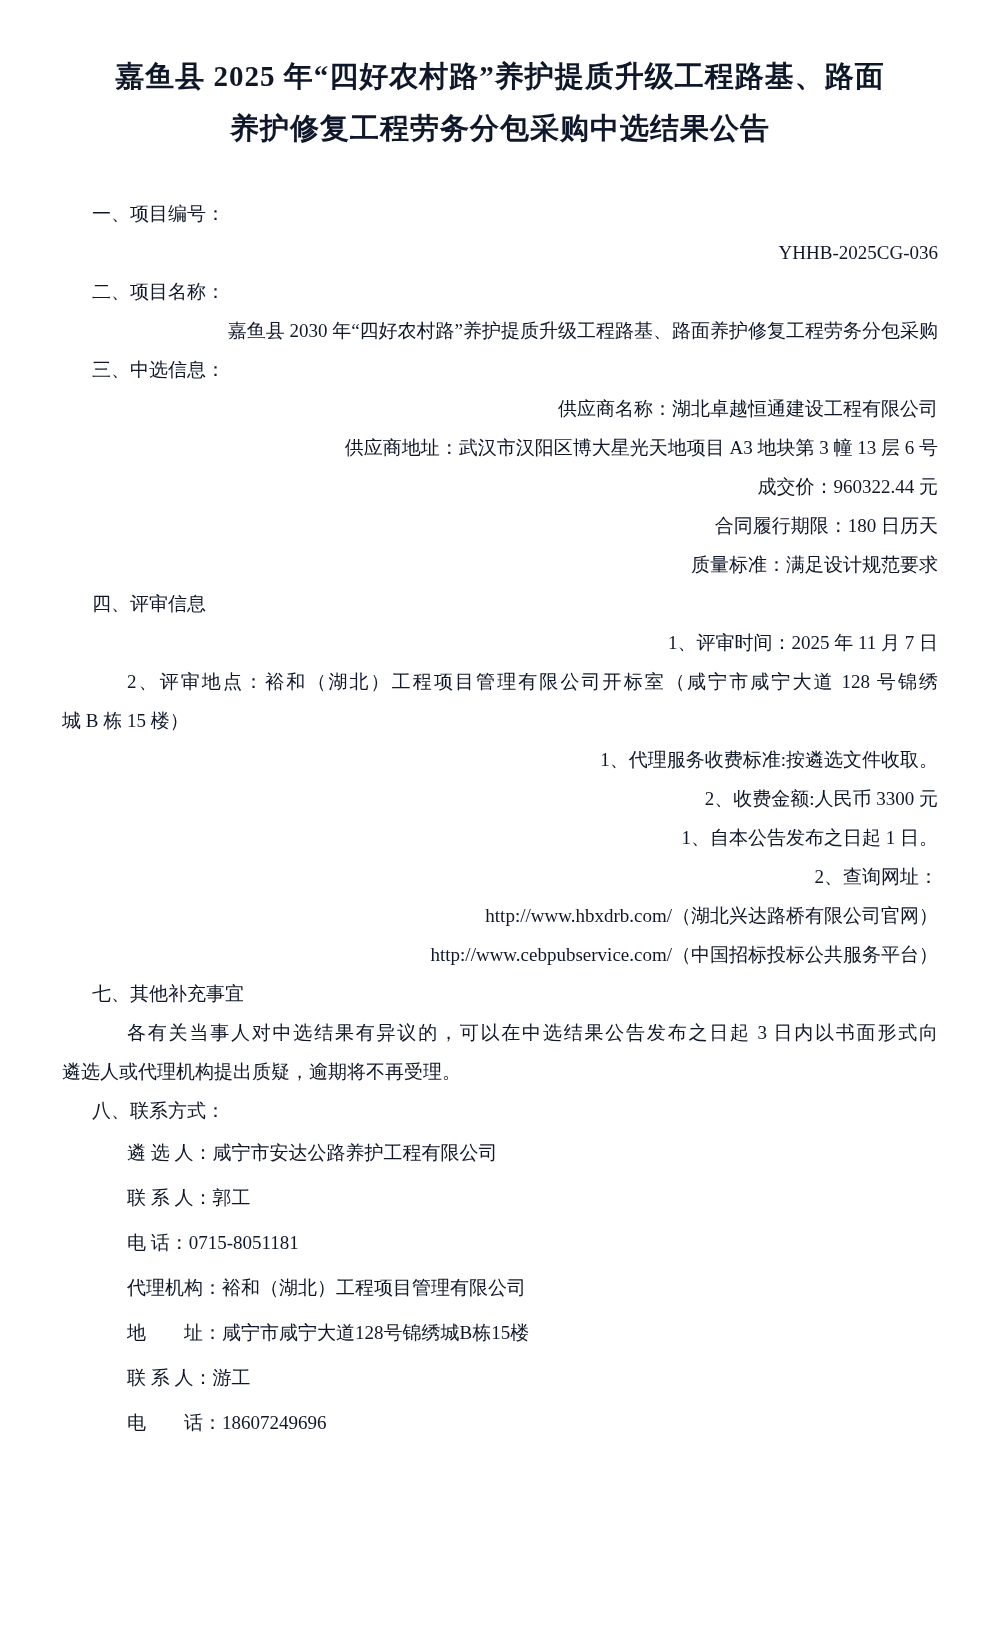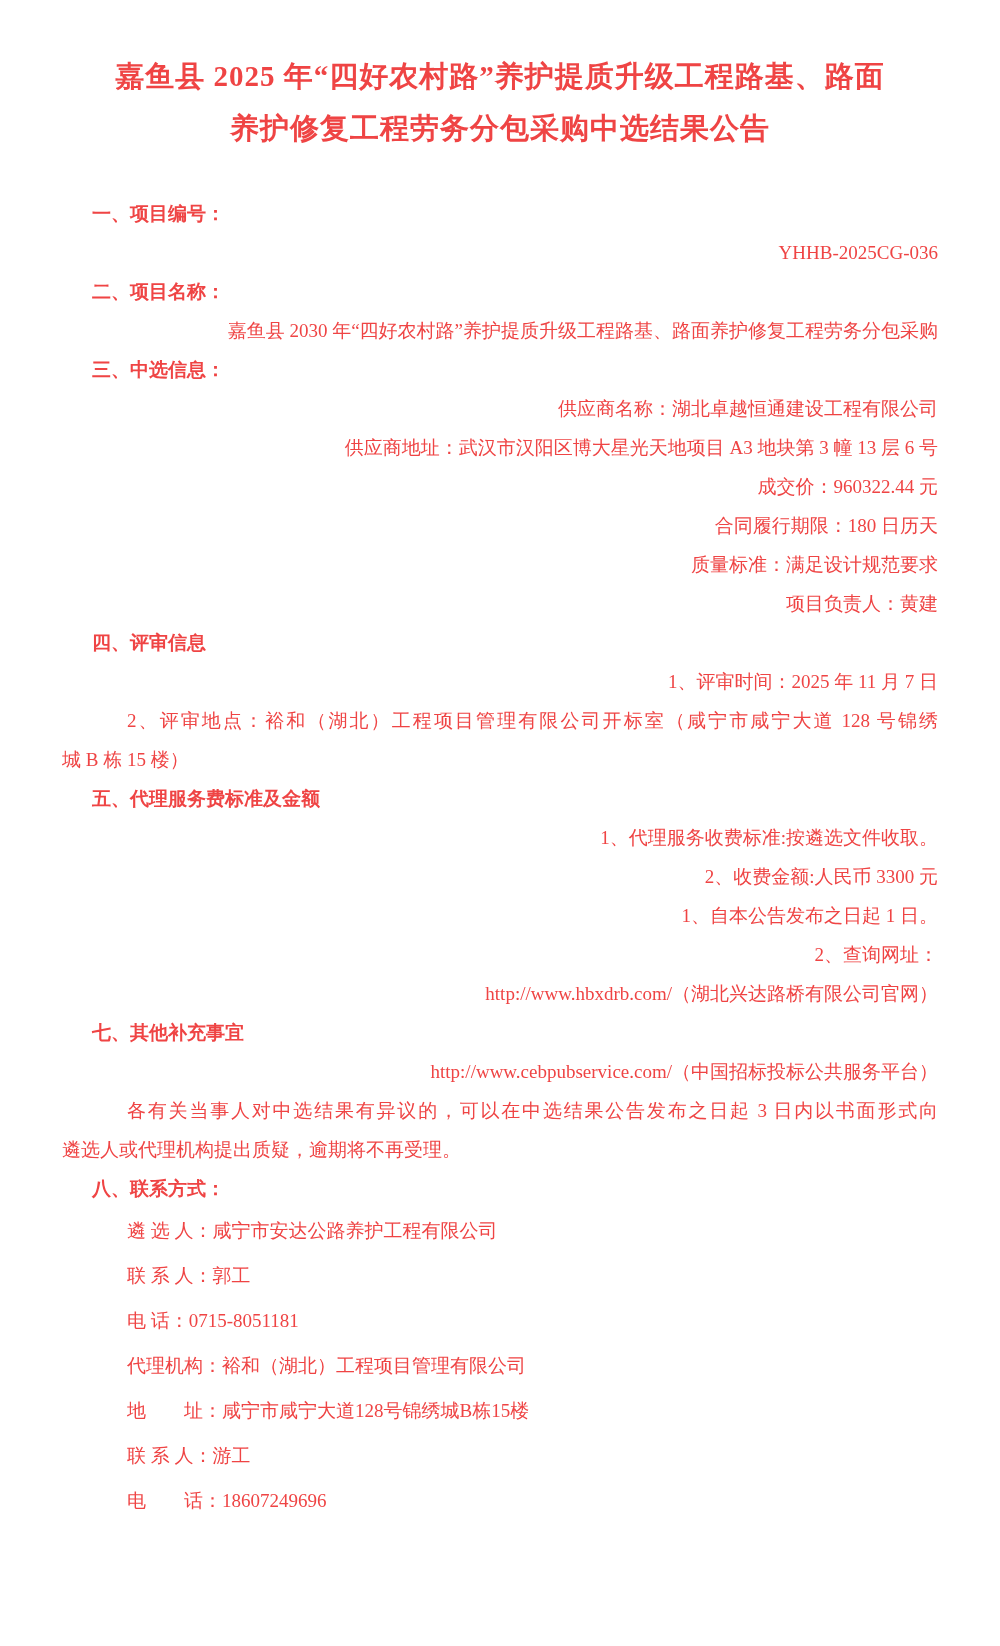--- a/index.html
+++ b/index.html
@@ -8,21 +8,21 @@
     background: #ffffff;
   }
   .page {
     position: relative;
     box-sizing: border-box;
     width: 1000px;
     min-height: 1646px;
     margin: 0 auto;
     padding: 50px 62px 30px 62px;
     background: #ffffff;
-    color: #ef4444;
+    color: #0f172a;
     font-family: "Liberation Serif", "DejaVu Serif", serif;
   }
   .doc-title {
     margin: 0 0 40px 0;
     font-size: 29px;
     font-weight: 700;
     line-height: 52px;
     text-align: center;
     letter-spacing: 1px;
   }
@@ -30,21 +30,21 @@
   .doc-lines { margin: 0; padding: 0; }
   .line {
     margin: 0;
     padding: 0;
     font-size: 19px;
     line-height: 39px;
     height: 39px;
     white-space: nowrap;
     overflow: visible;
   }
-  .line.h  { font-weight: 700; padding-left: 30px; }
+  .line.h  { font-weight: 400; padding-left: 30px; }
   .line.h2 { font-weight: 700; padding-left: 65px; }
   .line.b  { padding-left: 65px; text-align: right; }
   .line.bj {
     padding-left: 65px;
     white-space: normal;
     text-align: justify;
     text-align-last: justify;
   }
   .line.c  { padding-left: 0; }
   .line.bg { padding-left: 65px; height: 45px; line-height: 45px; }
@@ -61,33 +61,31 @@
       <p class="line h">一、项目编号：</p>
       <p class="line b">YHHB-2025CG-036</p>
       <p class="line h">二、项目名称：</p>
       <p class="line b">嘉鱼县 2030 年“四好农村路”养护提质升级工程路基、路面养护修复工程劳务分包采购</p>
       <p class="line h">三、中选信息：</p>
       <p class="line b">供应商名称：湖北卓越恒通建设工程有限公司</p>
       <p class="line b">供应商地址：武汉市汉阳区博大星光天地项目 A3 地块第 3 幢 13 层 6 号</p>
       <p class="line b">成交价：960322.44 元</p>
       <p class="line b">合同履行期限：180 日历天</p>
       <p class="line b">质量标准：满足设计规范要求</p>
-      <p class="line b">项目负责人：黄建</p>
       <p class="line h">四、评审信息</p>
       <p class="line b">1、评审时间：2025 年 11 月 7 日</p>
       <p class="line bj">2、评审地点：裕和（湖北）工程项目管理有限公司开标室（咸宁市咸宁大道 128 号锦绣</p>
       <p class="line c">城 B 栋 15 楼）</p>
-      <p class="line h">五、代理服务费标准及金额</p>
       <p class="line b">1、代理服务收费标准:按遴选文件收取。</p>
       <p class="line b">2、收费金额:人民币 3300 元</p>
       <p class="line b">1、自本公告发布之日起 1 日。</p>
       <p class="line b">2、查询网址：</p>
       <p class="line b">http://www.hbxdrb.com/（湖北兴达路桥有限公司官网）</p>
+      <p class="line b">http://www.cebpubservice.com/（中国招标投标公共服务平台）</p>
       <p class="line h">七、其他补充事宜</p>
-      <p class="line b">http://www.cebpubservice.com/（中国招标投标公共服务平台）</p>
       <p class="line bj">各有关当事人对中选结果有异议的，可以在中选结果公告发布之日起 3 日内以书面形式向</p>
       <p class="line c">遴选人或代理机构提出质疑，逾期将不再受理。</p>
       <p class="line h">八、联系方式：</p>
       <p class="line bg">遴 选 人：咸宁市安达公路养护工程有限公司</p>
       <p class="line bg">联 系 人：郭工</p>
       <p class="line bg">电 话：0715-8051181</p>
       <p class="line bg">代理机构：裕和（湖北）工程项目管理有限公司</p>
       <p class="line bg">地　　址：咸宁市咸宁大道128号锦绣城B栋15楼</p>
       <p class="line bg">联 系 人：游工</p>
       <p class="line bg">电　　话：18607249696</p>

